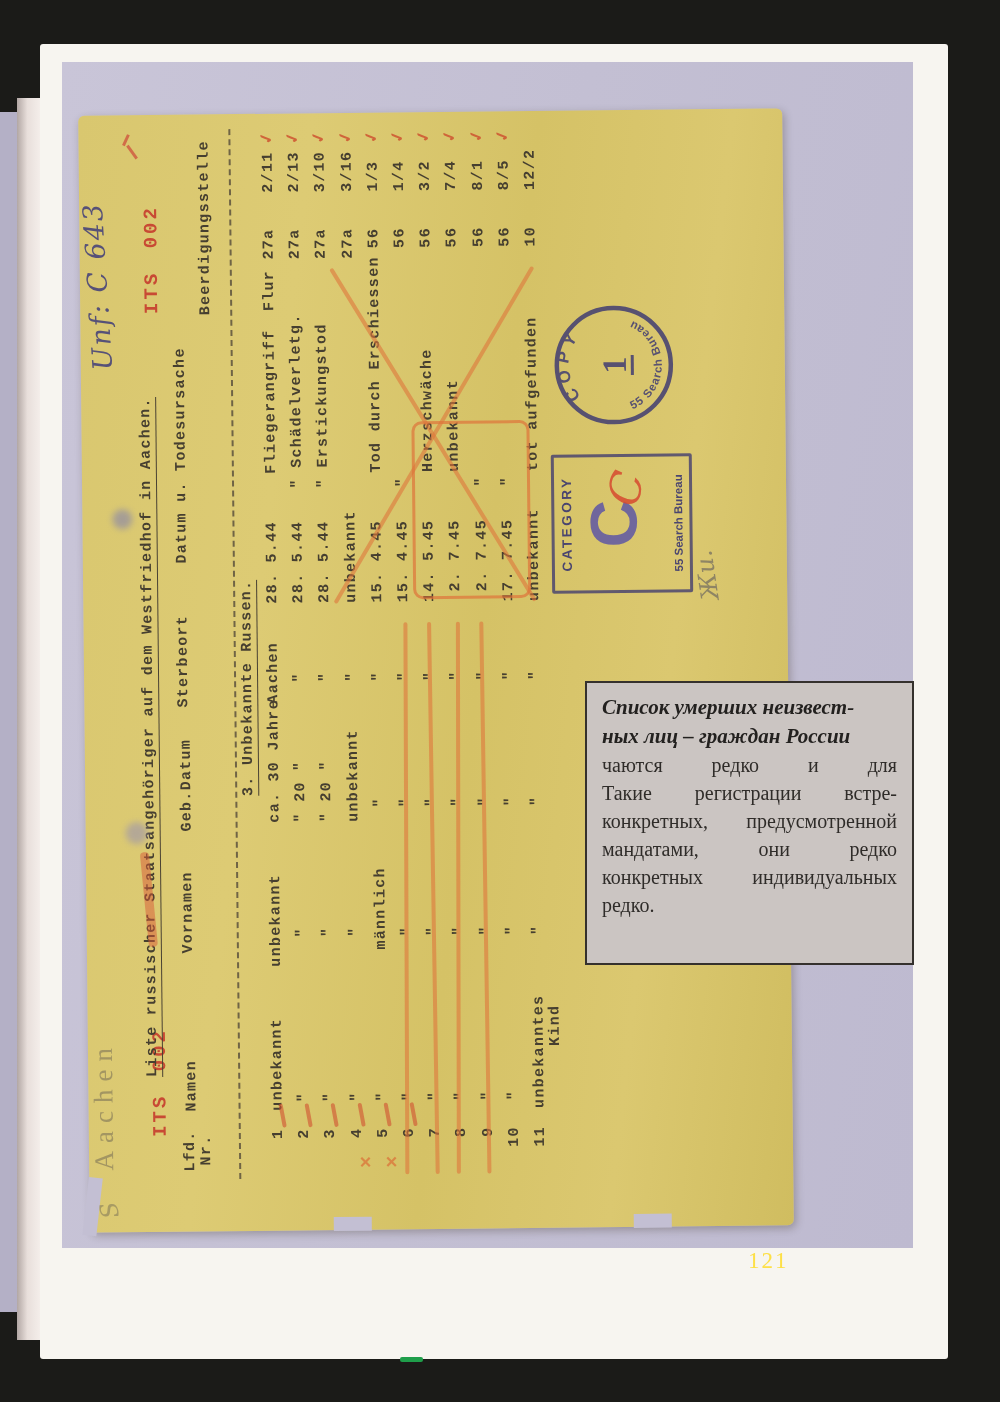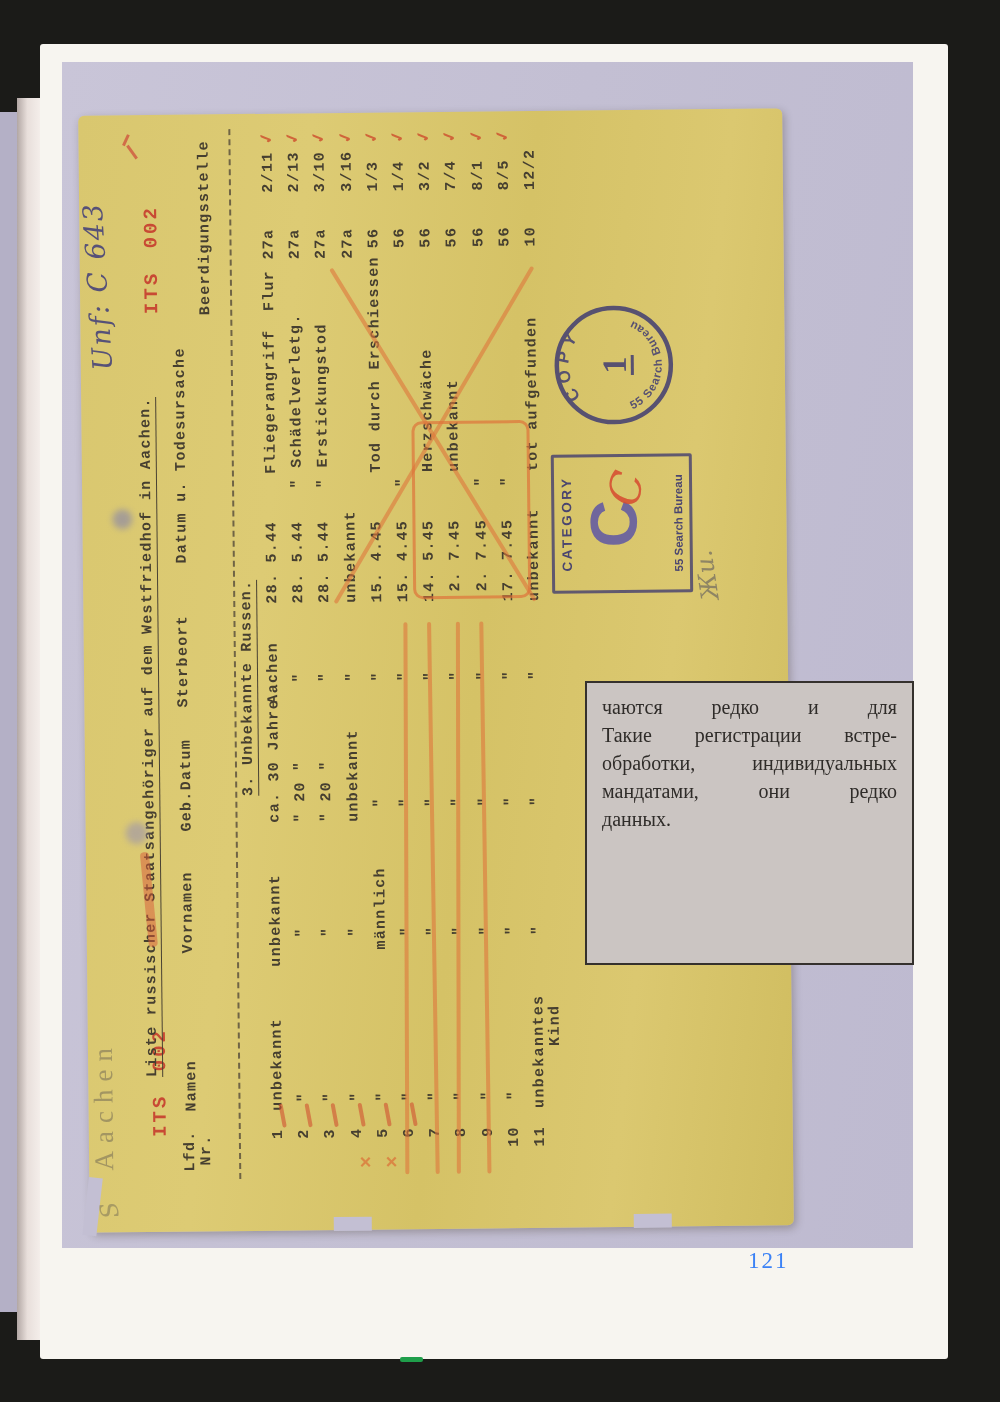--- a/index.html
+++ b/index.html
@@ -7,21 +7,21 @@
          font-family:"Liberation Serif",serif;}
   .abs{position:absolute;}
   
   #prev-page{left:0;top:112px;width:17px;height:1200px;background:#b4b0c6;}
   #gutter{left:17px;top:98px;width:23px;height:1242px;
           background:linear-gradient(90deg,#b2a7a4,#e8dfdb 45%,#f4eeea);}
   #page{left:40px;top:44px;width:908px;height:1315px;background:#f7f5f0;border-radius:3px;}
   #panel{left:62px;top:62px;width:851px;height:1186px;
          background:linear-gradient(100deg,#c9c5d8,#c3bfd3 50%,#bebad0);}
   #page-header{top:84px;right:calc(1000px - 884px);font-size:19px;color:#4b4763;letter-spacing:.5px;}
-  #page-number{left:748px;top:1248px;font-size:23px;color:#3b82f6;letter-spacing:2px;text-align:center;}
+  #page-number{left:748px;top:1248px;font-size:23px;color:#fde047;letter-spacing:2px;text-align:center;}
   #green-mark{left:400px;top:1357px;width:23px;height:5px;background:#1f9e4a;border-radius:2px;}
   
   #paper{left:84px;top:112px;width:704px;height:1117px;transform:rotate(-.6deg);
          background:linear-gradient(97deg,#d9c76f 0%,#ddcb74 28%,#d5c266 55%,#dbc870 78%,#d0bd60 100%);
          border-radius:6px;box-shadow:2px 3px 9px rgba(40,30,10,.28);}
   .notch{background:#c3bfd3;}
   #land{left:0;top:0;width:1117px;height:704px;transform-origin:0 0;
         transform:translateY(1117px) rotate(-90deg);}
   
   .tw{position:absolute;font:700 15px/16px "Liberation Mono","DejaVu Sans Mono",monospace;
@@ -251,24 +251,29 @@
       <span class="hand" style="left:722px;top:518px;font-size:44px;color:rgba(214,73,47,.85);transform:rotate(14deg);">C</span>
 
       <span class="hand" style="left:626px;top:610px;font-size:24px;color:rgba(80,78,92,.55);transform:rotate(-8deg);">Жи.</span>
 
       <div class="smudge" style="left:703px;top:30px;width:20px;height:20px;background:#8a87a8;opacity:.65;"></div>
       <div class="smudge" style="left:388px;top:40px;width:22px;height:22px;background:#9b93ae;opacity:.6;"></div>
     </div>
   </div>
 
   <div class="abs" id="caption">
+    <div id="caption-heading">
+        <div class="hline">Список умерших неизвест-</div>
+        <div class="hline">ных лиц – граждан России</div>
+      </div>
     <div id="caption-body">
         <div class="bline">чаются редко и для</div>
         <div class="bline">Такие регистрации встре-</div>
-        <div class="bline">обработки, индивидуальных</div>
+        <div class="bline">конкретных, предусмотренной</div>
         <div class="bline">мандатами, они редко</div>
-        <div class="bline last">данных.</div>
+        <div class="bline">конкретных индивидуальных</div>
+        <div class="bline last">редко.</div>
       </div>
   </div>
 
   <div class="abs" id="page-number">121</div>
   <div class="abs" id="green-mark"></div>
 </div>
 
 </body></html>

